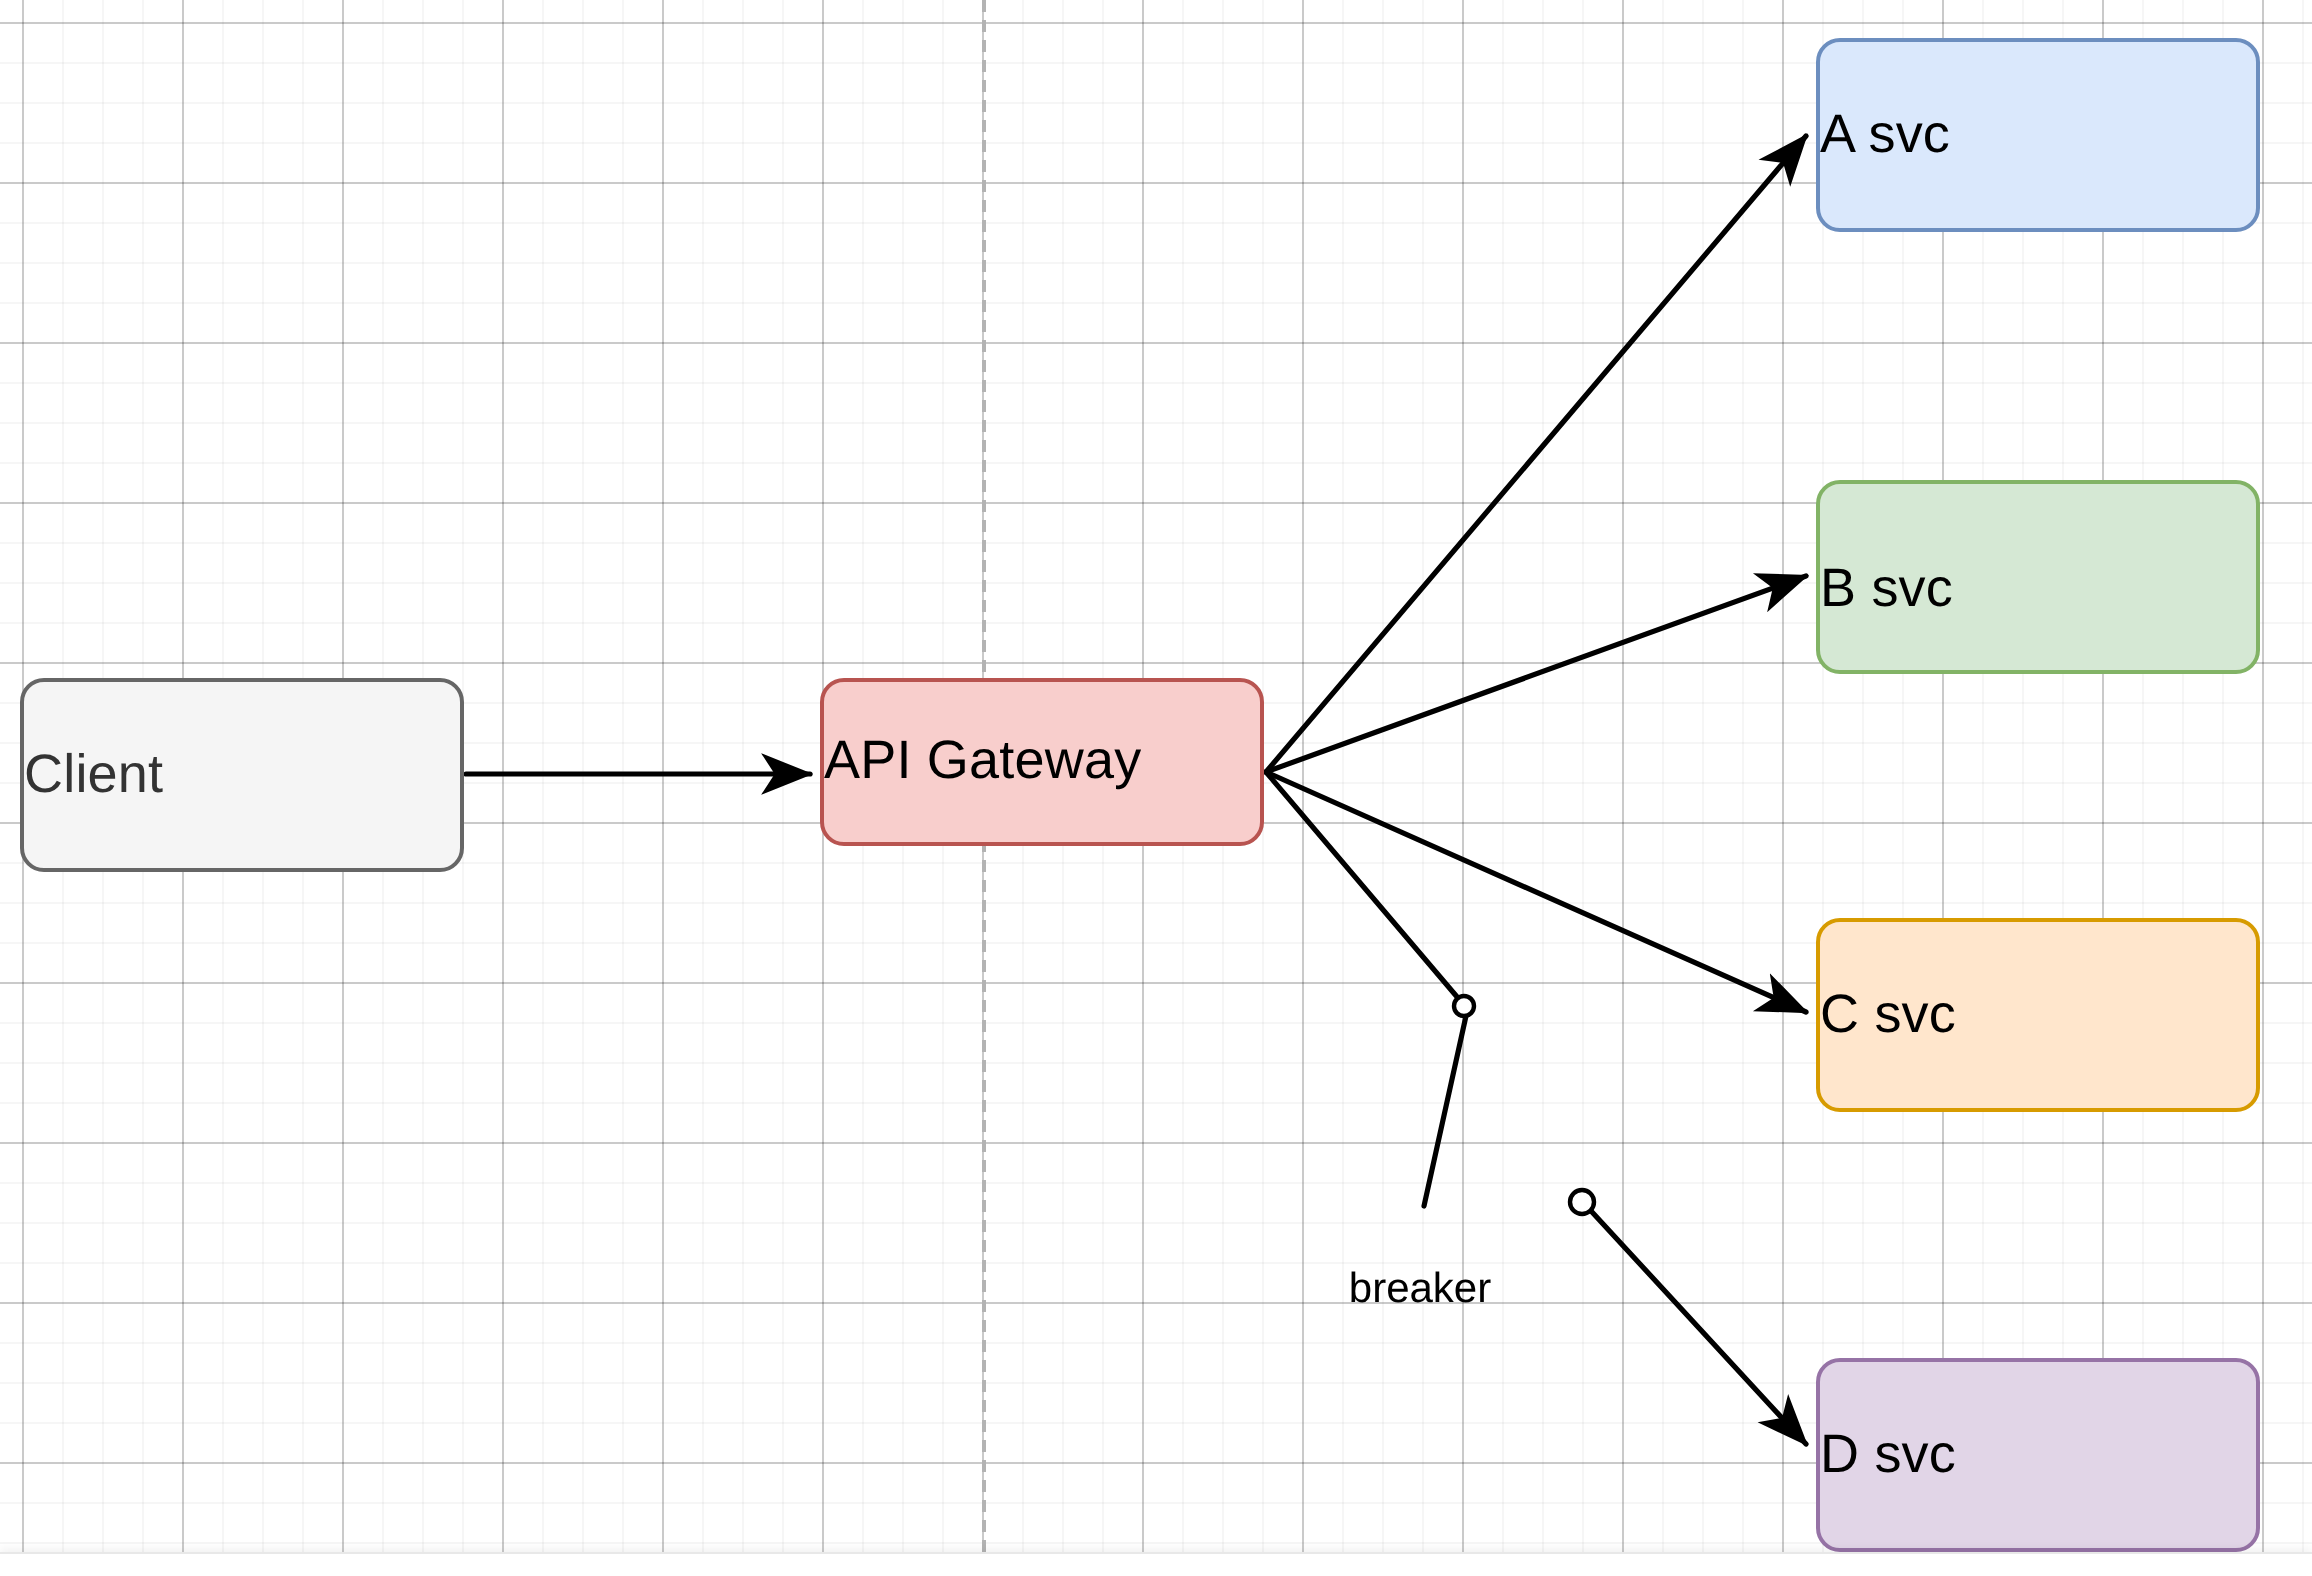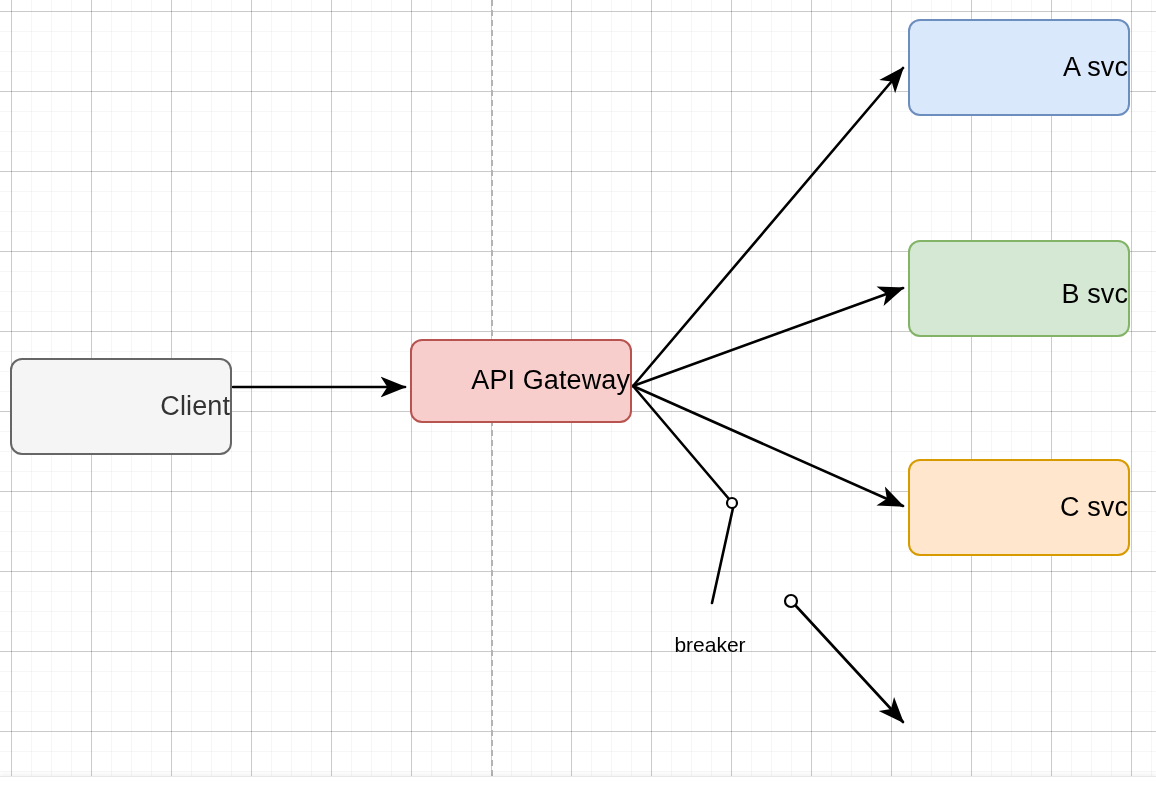--- a/index.html
+++ b/index.html
@@ -62,21 +62,21 @@
     overflow: visible;
   }
   .node {
     position: absolute;
     box-sizing: border-box;
     border-radius: 12px;
     border-width: 2px;
     border-style: solid;
     display: flex;
     align-items: center;
-    justify-content: flex-end;
+    justify-content: flex-start;
     z-index: 10;
   }
   .node-label {
     font-size: 27px;
     line-height: 1.1;
     color: #000000;
     text-align: center;
     white-space: nowrap;
     letter-spacing: 0.1px;
   }
@@ -113,39 +113,42 @@
         <line x1="633" y1="386" x2="729" y2="499" stroke="#000000" stroke-width="2.6" stroke-linecap="round"></line>
         <line x1="733" y1="508" x2="712" y2="603" stroke="#000000" stroke-width="2.6" stroke-linecap="round"></line>
         <line x1="796" y1="606" x2="903" y2="722" stroke="#000000" stroke-width="2.6" stroke-linecap="round" marker-end="url(#arrowhead)"></line>
       </g>
     <g id="marker-group">
         <circle cx="732" cy="503" r="5" fill="#ffffff" stroke="#000000" stroke-width="2.2"></circle>
         <circle cx="791" cy="601" r="6" fill="#ffffff" stroke="#000000" stroke-width="2.2"></circle>
       </g>
   </svg>
 
-  <div class="node node-client" id="node-client" style="left: 10px; top: 358px; width: 222px; height: 97px; background: rgb(245, 245, 245); border-color: rgb(102, 102, 102);">
+  <div class="node node-client" id="node-client" style="left: 10px; top: 339px; width: 222px; height: 97px; background: rgb(245, 245, 245); border-color: rgb(102, 102, 102);">
     <span class="node-label" style="color: rgb(51, 51, 51);">Client</span>
   </div>
 
   <div class="node node-gateway" id="node-api-gateway" style="left: 410px; top: 339px; width: 222px; height: 84px; background: rgb(248, 206, 204); border-color: rgb(184, 84, 80);">
     <span class="node-label" style="color: rgb(0, 0, 0);">API Gateway</span>
   </div>
 
   <div class="node node-a" id="node-a-svc" style="left: 908px; top: 19px; width: 222px; height: 97px; background: rgb(218, 232, 252); border-color: rgb(108, 142, 191);">
     <span class="node-label" style="color: rgb(0, 0, 0);">A svc</span>
   </div>
 
   <div class="node node-b" id="node-b-svc" style="left: 908px; top: 240px; width: 222px; height: 97px; background: rgb(213, 232, 212); border-color: rgb(130, 179, 102);">
     <span class="node-label" style="color: rgb(0, 0, 0); margin-top: 13px;">B svc</span>
   </div>
 
   <div class="node node-c" id="node-c-svc" style="left: 908px; top: 459px; width: 222px; height: 97px; background: rgb(255, 230, 204); border-color: rgb(215, 155, 0);">
     <span class="node-label" style="color: #000000;">C svc</span>
   </div>
 
+  <div class="node node-d" id="node-d-svc" style="left: 908px; top: 679px; width: 222px; height: 97px; background: rgb(225, 213, 231); border-color: rgb(150, 115, 166);">
+    <span class="node-label" style="color: rgb(0, 0, 0);">D svc</span>
+  </div>
 
   <div class="edge-label" id="breaker-label" style="left: 710px; top: 645px; color: rgb(0, 0, 0);">
     <span>breaker</span>
   </div>
 
   <div id="page-shadow"></div>
 </div>
 
 </body></html>

